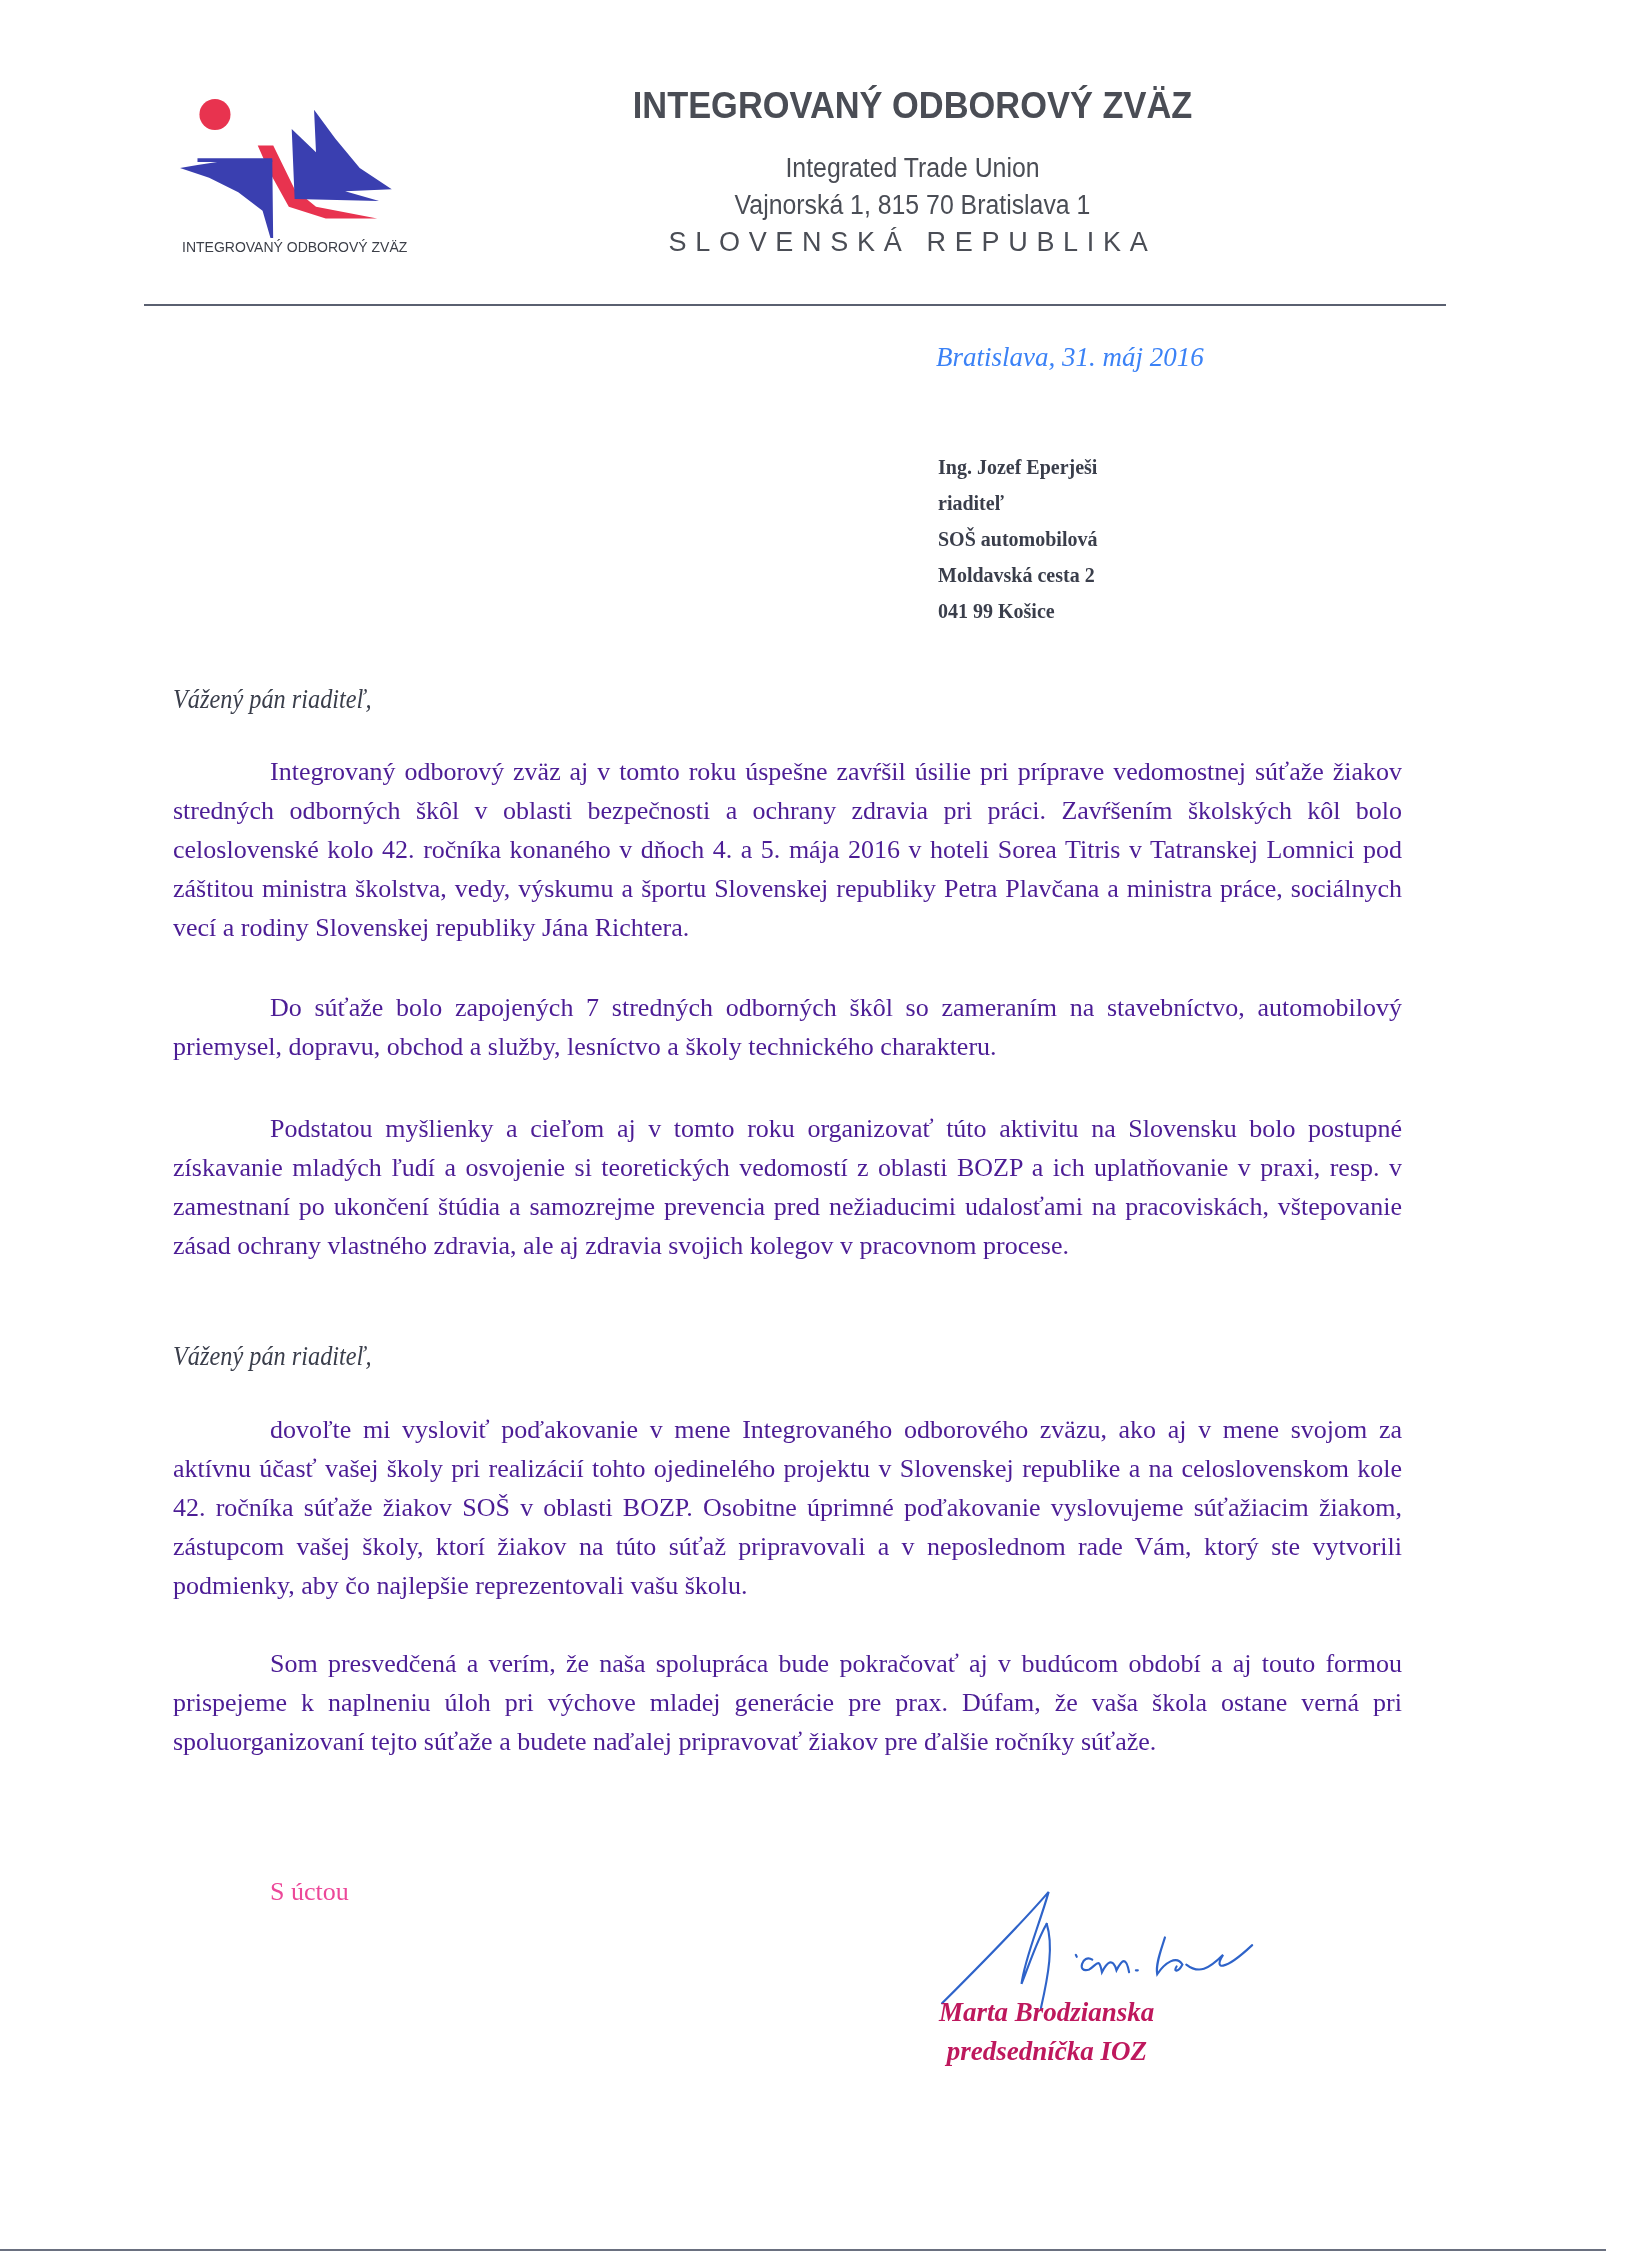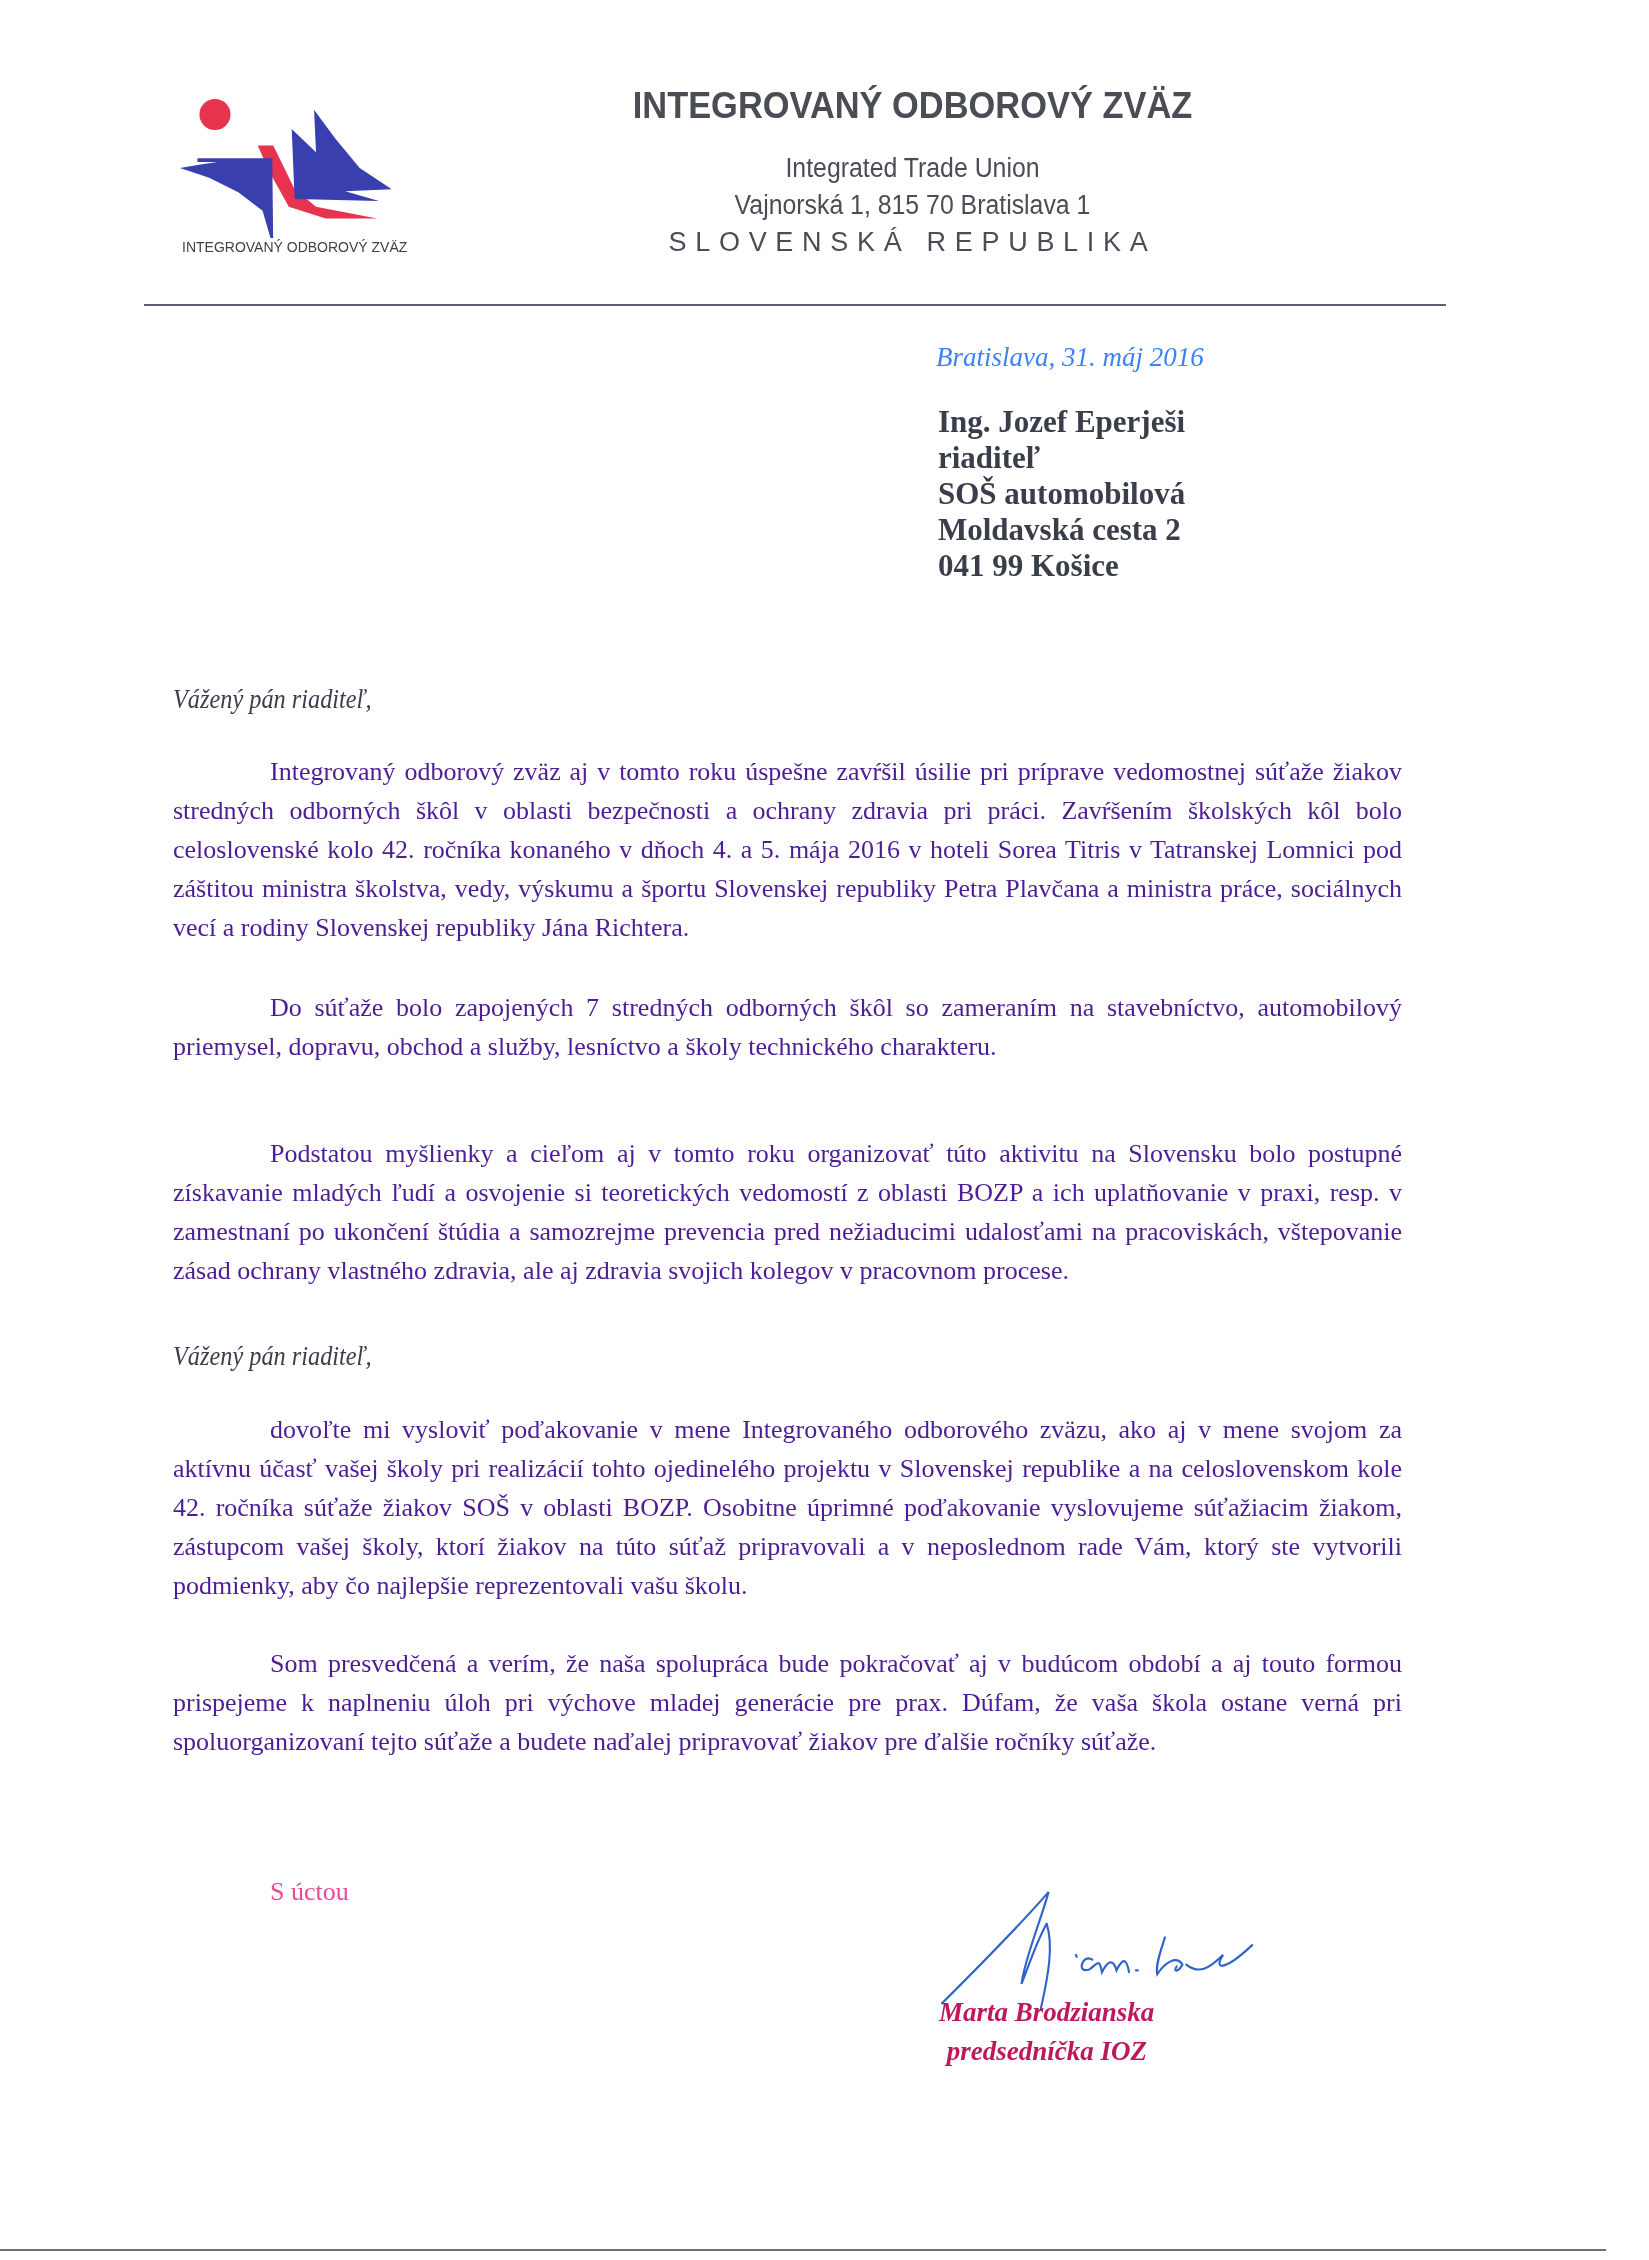--- a/index.html
+++ b/index.html
@@ -13,21 +13,21 @@
   .org-line { left: 563px; width: 699px; text-align: center; font-family: "Liberation Sans", sans-serif; font-size: 27px; color: #4a4d55; white-space: nowrap; transform: scaleX(0.92); transform-origin: center; }
   .org-sub { top: 153px; }
   .org-addr { top: 190px; }
   .org-country { top: 227px; letter-spacing: 8.7px; transform: none; }
   .rule { left: 144px; top: 304px; width: 1302px; height: 1.9px; background: #5a6070; }
   .bottom-rule { left: 0; top: 2249px; width: 1606px; height: 1.9px; background: #6a7080; }
 
   
   .serif { font-family: "Liberation Serif", serif; }
   .date { left: 936px; top: 342px; font-style: italic; font-size: 27px; color: #3b82f6; white-space: nowrap; }
-  .recipient { left: 938px; top: 404px; font-weight: bold; font-size: 31px; line-height: 36px; color: #3a3e4b; }
+  .recipient { left: 938px; top: 449px; font-weight: bold; font-size: 20px; line-height: 36px; color: #3a3e4b; }
   .recipient div { white-space: nowrap; }
   .salutation { left: 173px; font-style: italic; font-size: 27px; color: #3a3e4b; white-space: nowrap; transform: scaleX(0.9); transform-origin: left; }
   .body { left: 173px; width: 1229px; font-size: 26px; line-height: 39px; color: #4c1d95; text-align: justify; }
   .body p { margin: 0; text-indent: 97px; }
   .sign-off { left: 270px; top: 1877px; font-size: 26px; color: #ec4899; }
   .sig-name { left: 939px; top: 1993px; font-style: italic; font-weight: bold; font-size: 27px; line-height: 39px; color: #be185d; white-space: nowrap; }
   .signature { left: 932px; top: 1887px; width: 369px; height: 126px; }
 </style>
 </head>
 <body>
@@ -62,21 +62,21 @@
 </div>
 
 <div class="abs serif salutation" style="top:684px;">Vážený pán riaditeľ,</div>
 
 <div class="abs serif body" style="top:752px;">
   <p>Integrovaný odborový zväz aj v tomto roku úspešne zavŕšil úsilie pri príprave vedomostnej súťaže žiakov stredných odborných škôl  v oblasti bezpečnosti a ochrany  zdravia pri práci. Zavŕšením školských kôl bolo celoslovenské kolo 42. ročníka konaného v dňoch 4. a 5. mája 2016 v hoteli Sorea Titris v Tatranskej Lomnici pod záštitou ministra školstva, vedy, výskumu a športu Slovenskej republiky Petra Plavčana a ministra práce, sociálnych vecí a rodiny Slovenskej republiky Jána Richtera.</p>
 </div>
 <div class="abs serif body" style="top:988px;">
   <p>Do súťaže bolo zapojených 7 stredných odborných škôl  so zameraním na stavebníctvo, automobilový priemysel, dopravu, obchod a služby, lesníctvo a školy technického charakteru.</p>
 </div>
-<div class="abs serif body" style="top:1109px;margin-top:25px;">
+<div class="abs serif body" style="top:1109px;">
   <p>Podstatou myšlienky a cieľom aj v tomto roku organizovať túto aktivitu na Slovensku bolo postupné získavanie mladých ľudí a osvojenie si teoretických vedomostí z oblasti BOZP a ich uplatňovanie v praxi, resp. v zamestnaní po ukončení štúdia a samozrejme prevencia pred nežiaducimi udalosťami na pracoviskách, vštepovanie zásad ochrany vlastného zdravia, ale aj zdravia svojich kolegov v pracovnom procese.</p>
 </div>
 
 <div class="abs serif salutation" style="top:1341px;">Vážený pán riaditeľ,</div>
 
 <div class="abs serif body" style="top:1410px;">
   <p>dovoľte mi vysloviť poďakovanie v mene Integrovaného odborového zväzu, ako aj v mene svojom za aktívnu účasť vašej školy  pri realizácií tohto ojedinelého projektu v Slovenskej republike a na celoslovenskom kole 42. ročníka súťaže žiakov SOŠ  v oblasti BOZP. Osobitne úprimné poďakovanie vyslovujeme súťažiacim žiakom, zástupcom vašej školy, ktorí žiakov na túto súťaž pripravovali  a v neposlednom rade Vám, ktorý ste vytvorili podmienky, aby čo najlepšie reprezentovali vašu školu.</p>
 </div>
 <div class="abs serif body" style="top:1644px;">
   <p>Som presvedčená a verím, že naša spolupráca bude pokračovať aj v budúcom období a aj touto formou prispejeme k naplneniu úloh pri výchove mladej generácie pre prax. Dúfam, že vaša škola ostane verná  pri spoluorganizovaní tejto súťaže a budete naďalej pripravovať žiakov pre ďalšie ročníky súťaže.</p>

